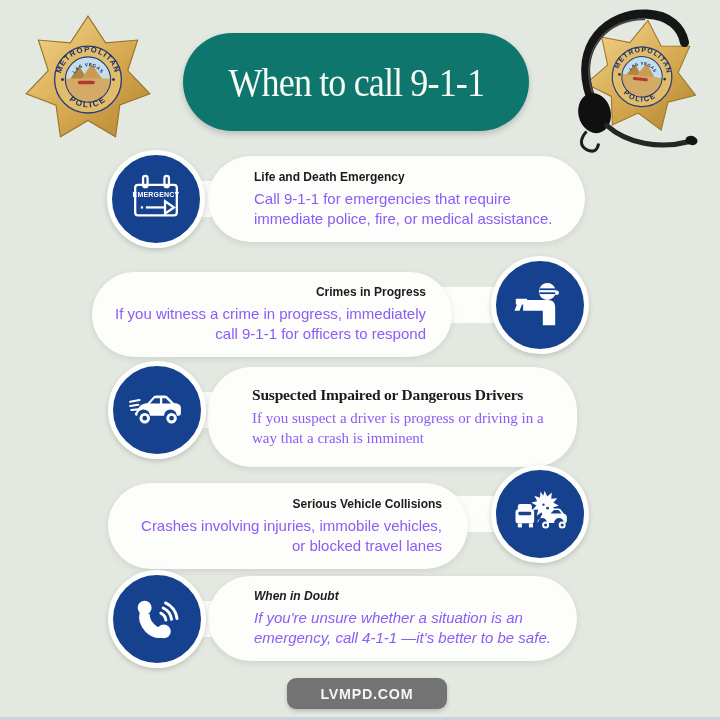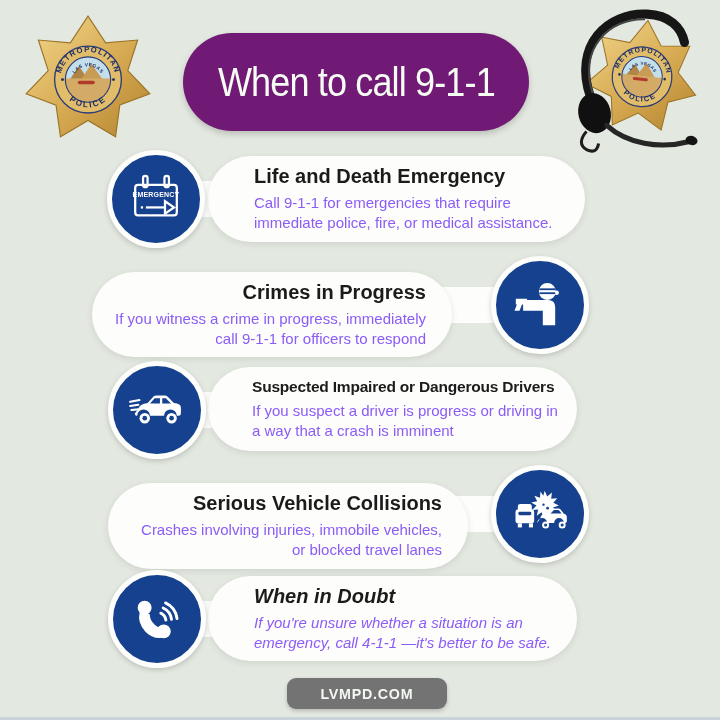--- a/index.html
+++ b/index.html
@@ -4,46 +4,47 @@
 <style>
   html,body { margin:0; padding:0; }
   .stage {
     position:relative; width:720px; height:720px;
     background:#e3e8e0; overflow:hidden;
     font-family:"Liberation Sans", sans-serif;
   }
   
   .header-pill {
     position:absolute; left:183px; top:33px; width:346px; height:98px;
-    background:#701a75; border-radius:52px;
+    background:#0f766e; border-radius:52px;
     display:flex; align-items:center; justify-content:center;
     box-shadow:0 3px 6px rgba(0,0,0,0.18);
+    font-family:Liberation Serif, serif;
   }
   .header-pill span {
     color:#f6fbf4; font-size:41px; font-weight:500; letter-spacing:-1px;
     transform:scaleX(0.88); white-space:nowrap;
   }
   
   .badge { position:absolute; }
   .badge-left  { left:20px;  top:8px;  width:136px; height:150px; }
   .badge-right { left:556px; top:0px;  width:162px; height:192px; }
   
   .row-card {
     position:absolute; background:#fdfdfb; border-radius:44px;
     box-shadow:0 2px 6px rgba(80,90,80,0.14);
     display:flex; flex-direction:column; justify-content:center;
     box-sizing:border-box;
   }
-  .card-title { font-weight:bold; color:#1b1b1b; font-size:20px; margin-bottom:5px; white-space:nowrap; }
+  .card-title { font-weight:bold; color:#1b1b1b; font-size:12px; margin-bottom:5px; white-space:nowrap; }
   .card-body  { color:#8b5cf6; font-size:15px; line-height:1.32; }
   .align-right { text-align:right; }
   .align-left  { text-align:left; }
   .r1 { left:208px; top:156px; width:377px; height:86px; padding:0 18px 0 46px; }
   .r2 { left:92px; top:262px; width:360px; height:85px; padding:0 26px 0 22px;margin-top:10px; }
-  .r3 { left:208px; top:367px; width:369px; height:84px; padding:0 10px 0 44px; }
+  .r3 { left:208px; top:367px; width:369px; height:100px; padding:0 10px 0 44px;font-family:Liberation Serif, serif; }
   .r3 .card-title { font-size:15.5px; letter-spacing:-0.2px; }
   .r4 { left:108px; top:471px; width:360px; height:86px; padding:0 26px 0 22px;margin-top:12px; }
   .r5 { left:208px; top:576px; width:369px; height:85px; padding:0 18px 0 46px;font-style:italic; }
   .connector { position:absolute; background:#fdfdfb; height:36px; }
   .c1 { left:150px; top:181px; width:80px; }
   .c2 { left:440px; top:287px; width:72px; }
   .c3 { left:150px; top:392px; width:80px; }
   .c4 { left:440px; top:496px; width:72px; }
   .c5 { left:150px; top:601px; width:80px; }
   .icon-circle {

